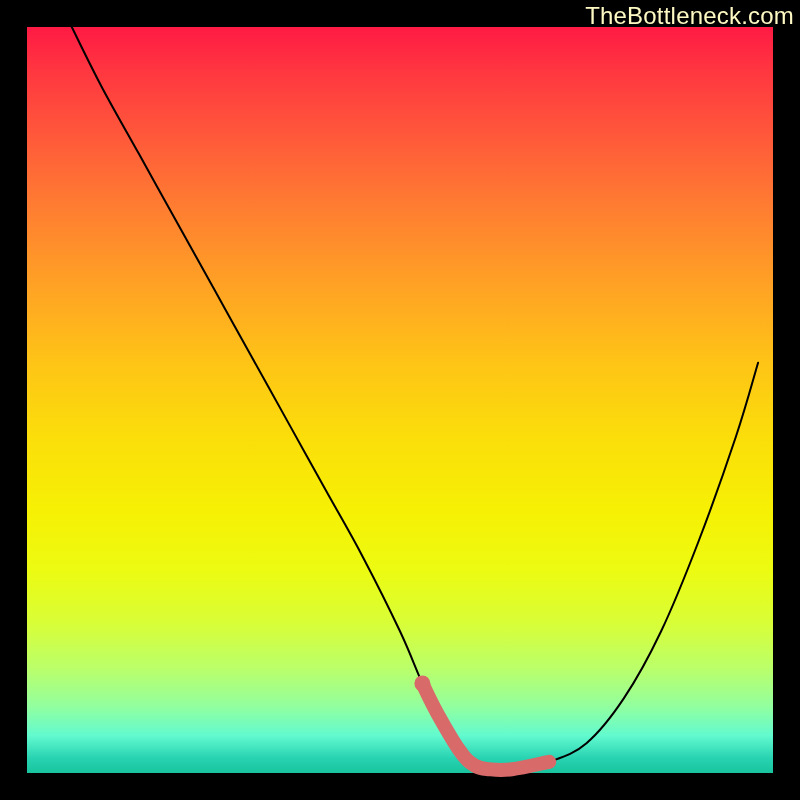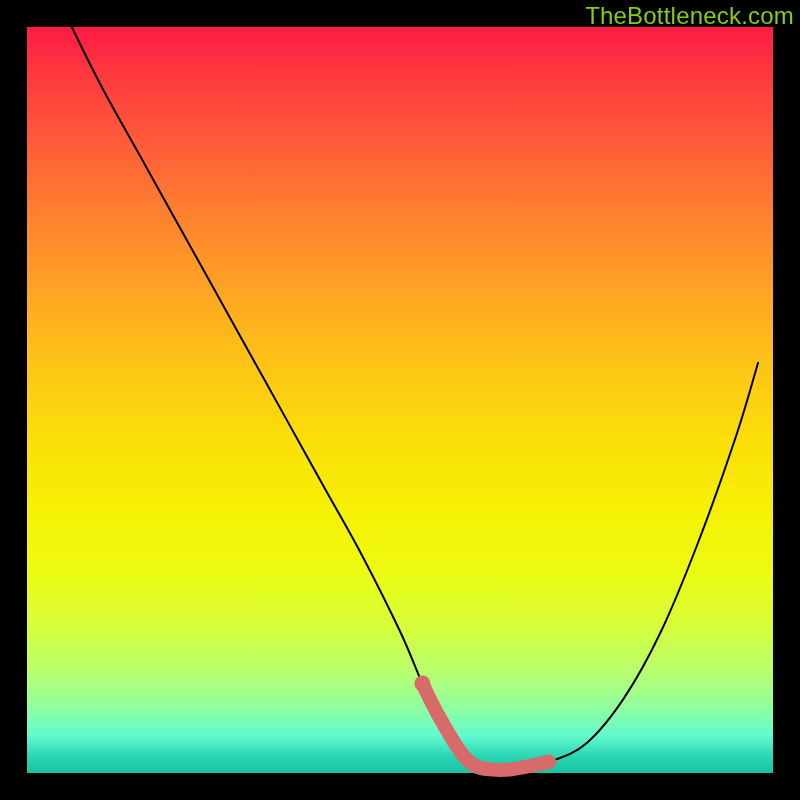--- a/index.html
+++ b/index.html
@@ -34,21 +34,21 @@
       #18c39e 100%
     );
   }
   .watermark {
     position: absolute;
     top: 2px;
     right: 6px;
     font-family: Arial, Helvetica, sans-serif;
     font-size: 24px;
     font-weight: 400;
-    color: #84cc16;
+    color: #fef9c3;
     letter-spacing: 0.2px;
     user-select: none;
   }
   svg.plot {
     position: absolute;
     left: 0;
     top: 0;
     width: 746px;
     height: 746px;
     overflow: visible;

